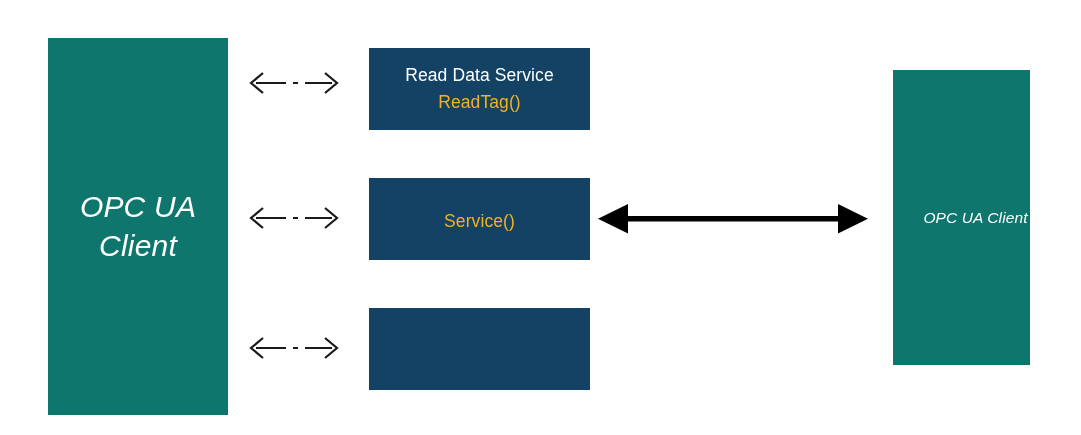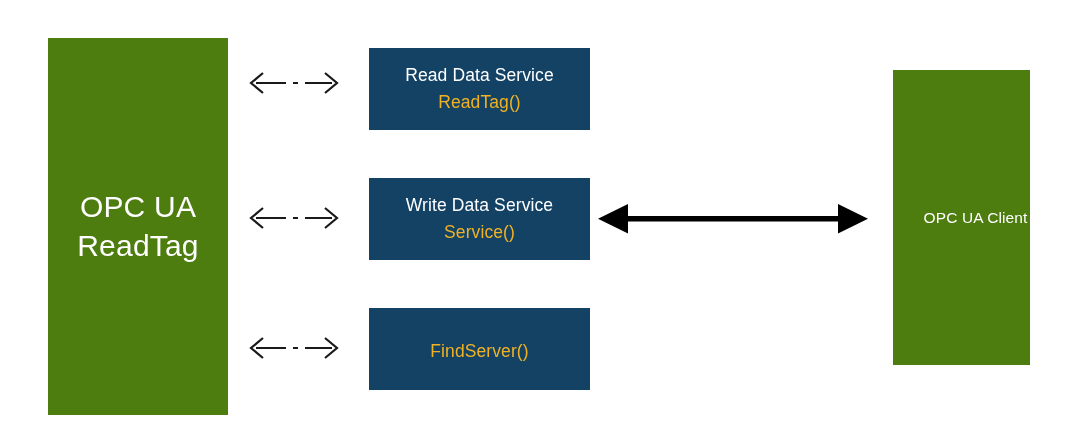--- a/index.html
+++ b/index.html
@@ -14,27 +14,28 @@
     position: relative;
     width: 1081px;
     height: 435px;
     background: #ffffff;
     overflow: hidden;
   }
 
   
   .blue-box {
     position: absolute;
-    background: #4d7c0f;
+    background: #0f766e;
     display: flex;
     align-items: center;
     justify-content: center;
     text-align: center;
     color: #ffffff;
     box-sizing: border-box;
+    font-style: italic;
   }
   #server-box {
     left: 48px;
     top: 38px;
     width: 180px;
     height: 377px;
     font-size: 30px;
     line-height: 1.28;
     font-weight: 400;
     letter-spacing: 0.2px;
@@ -106,21 +107,21 @@
   }
 </style>
 </head>
 <body>
 
 <div id="canvas">
 
   <div class="blue-box" id="server-box">
     <div>
       <span class="label-text">OPC UA</span>
-      <span class="label-text">ReadTag</span>
+      <span class="label-text">Client</span>
     </div>
   </div>
 
   <div class="dash-arrow" id="dash-arrow-0">
     <svg width="96" height="34" viewBox="0 0 96 34">
       <line x1="10" y1="17" x2="86" y2="17" stroke="#1a1a1a" stroke-width="2" stroke-dasharray="30 7 5 7" stroke-linecap="butt"></line>
       <polyline points="17,7 5,17 17,27" fill="none" stroke="#1a1a1a" stroke-width="2.2" stroke-linejoin="miter" stroke-linecap="butt"></polyline>
       <polyline points="79,7 91,17 79,27" fill="none" stroke="#1a1a1a" stroke-width="2.2" stroke-linejoin="miter" stroke-linecap="butt"></polyline>
     </svg>
   </div>
@@ -140,26 +141,24 @@
       <polyline points="79,7 91,17 79,27" fill="none" stroke="#1a1a1a" stroke-width="2.2" stroke-linejoin="miter" stroke-linecap="butt"></polyline>
     </svg>
   </div>
 
   <div class="service-box" id="service-box-0">
     <div class="service-title">Read Data Service</div>
     <div class="service-method">ReadTag()</div>
   </div>
 
   <div class="service-box" id="service-box-1">
-    <div class="service-title">Write Data Service</div>
     <div class="service-method">Service()</div>
   </div>
 
   <div class="service-box" id="service-box-2">
-    <div class="service-method">FindServer()</div>
   </div>
 
   <div id="solid-arrow">
     <svg width="270" height="38" viewBox="0 0 270 38">
       <rect x="27" y="16" width="216" height="5.5" fill="#000000"></rect>
       <polygon points="0,18.8 30,4 30,33.6" fill="#000000"></polygon>
       <polygon points="270,18.8 240,4 240,33.6" fill="#000000"></polygon>
     </svg>
   </div>
 

